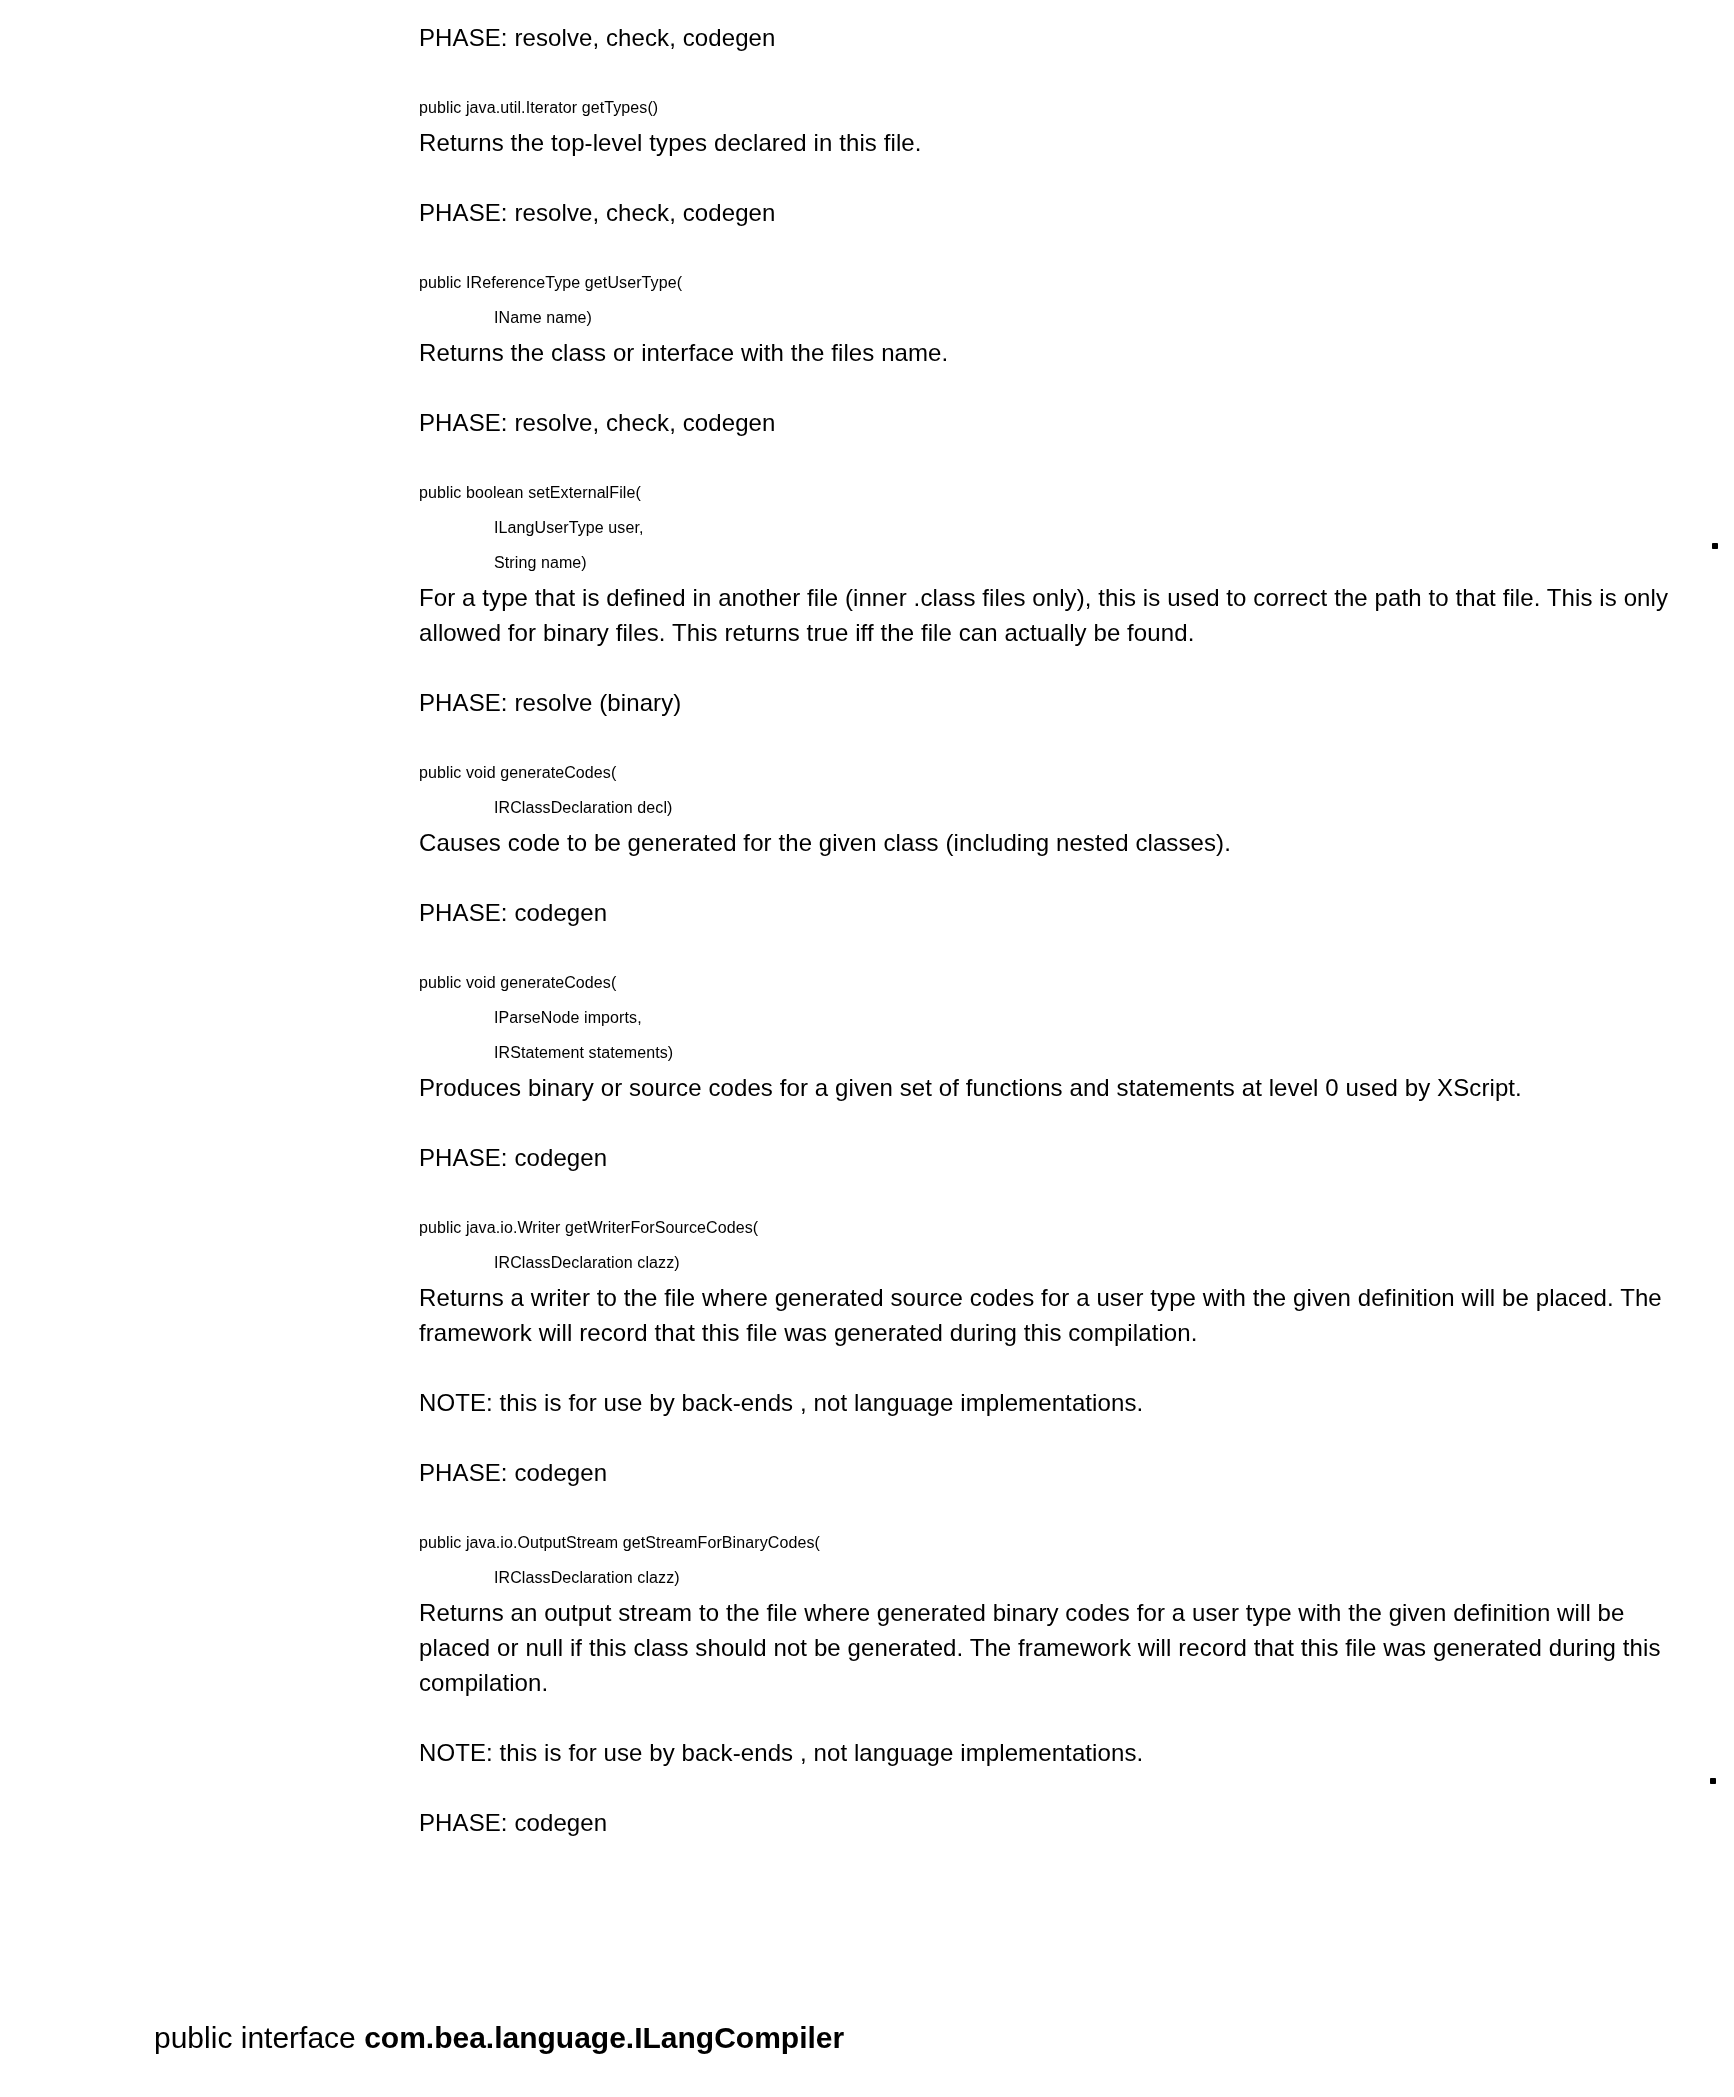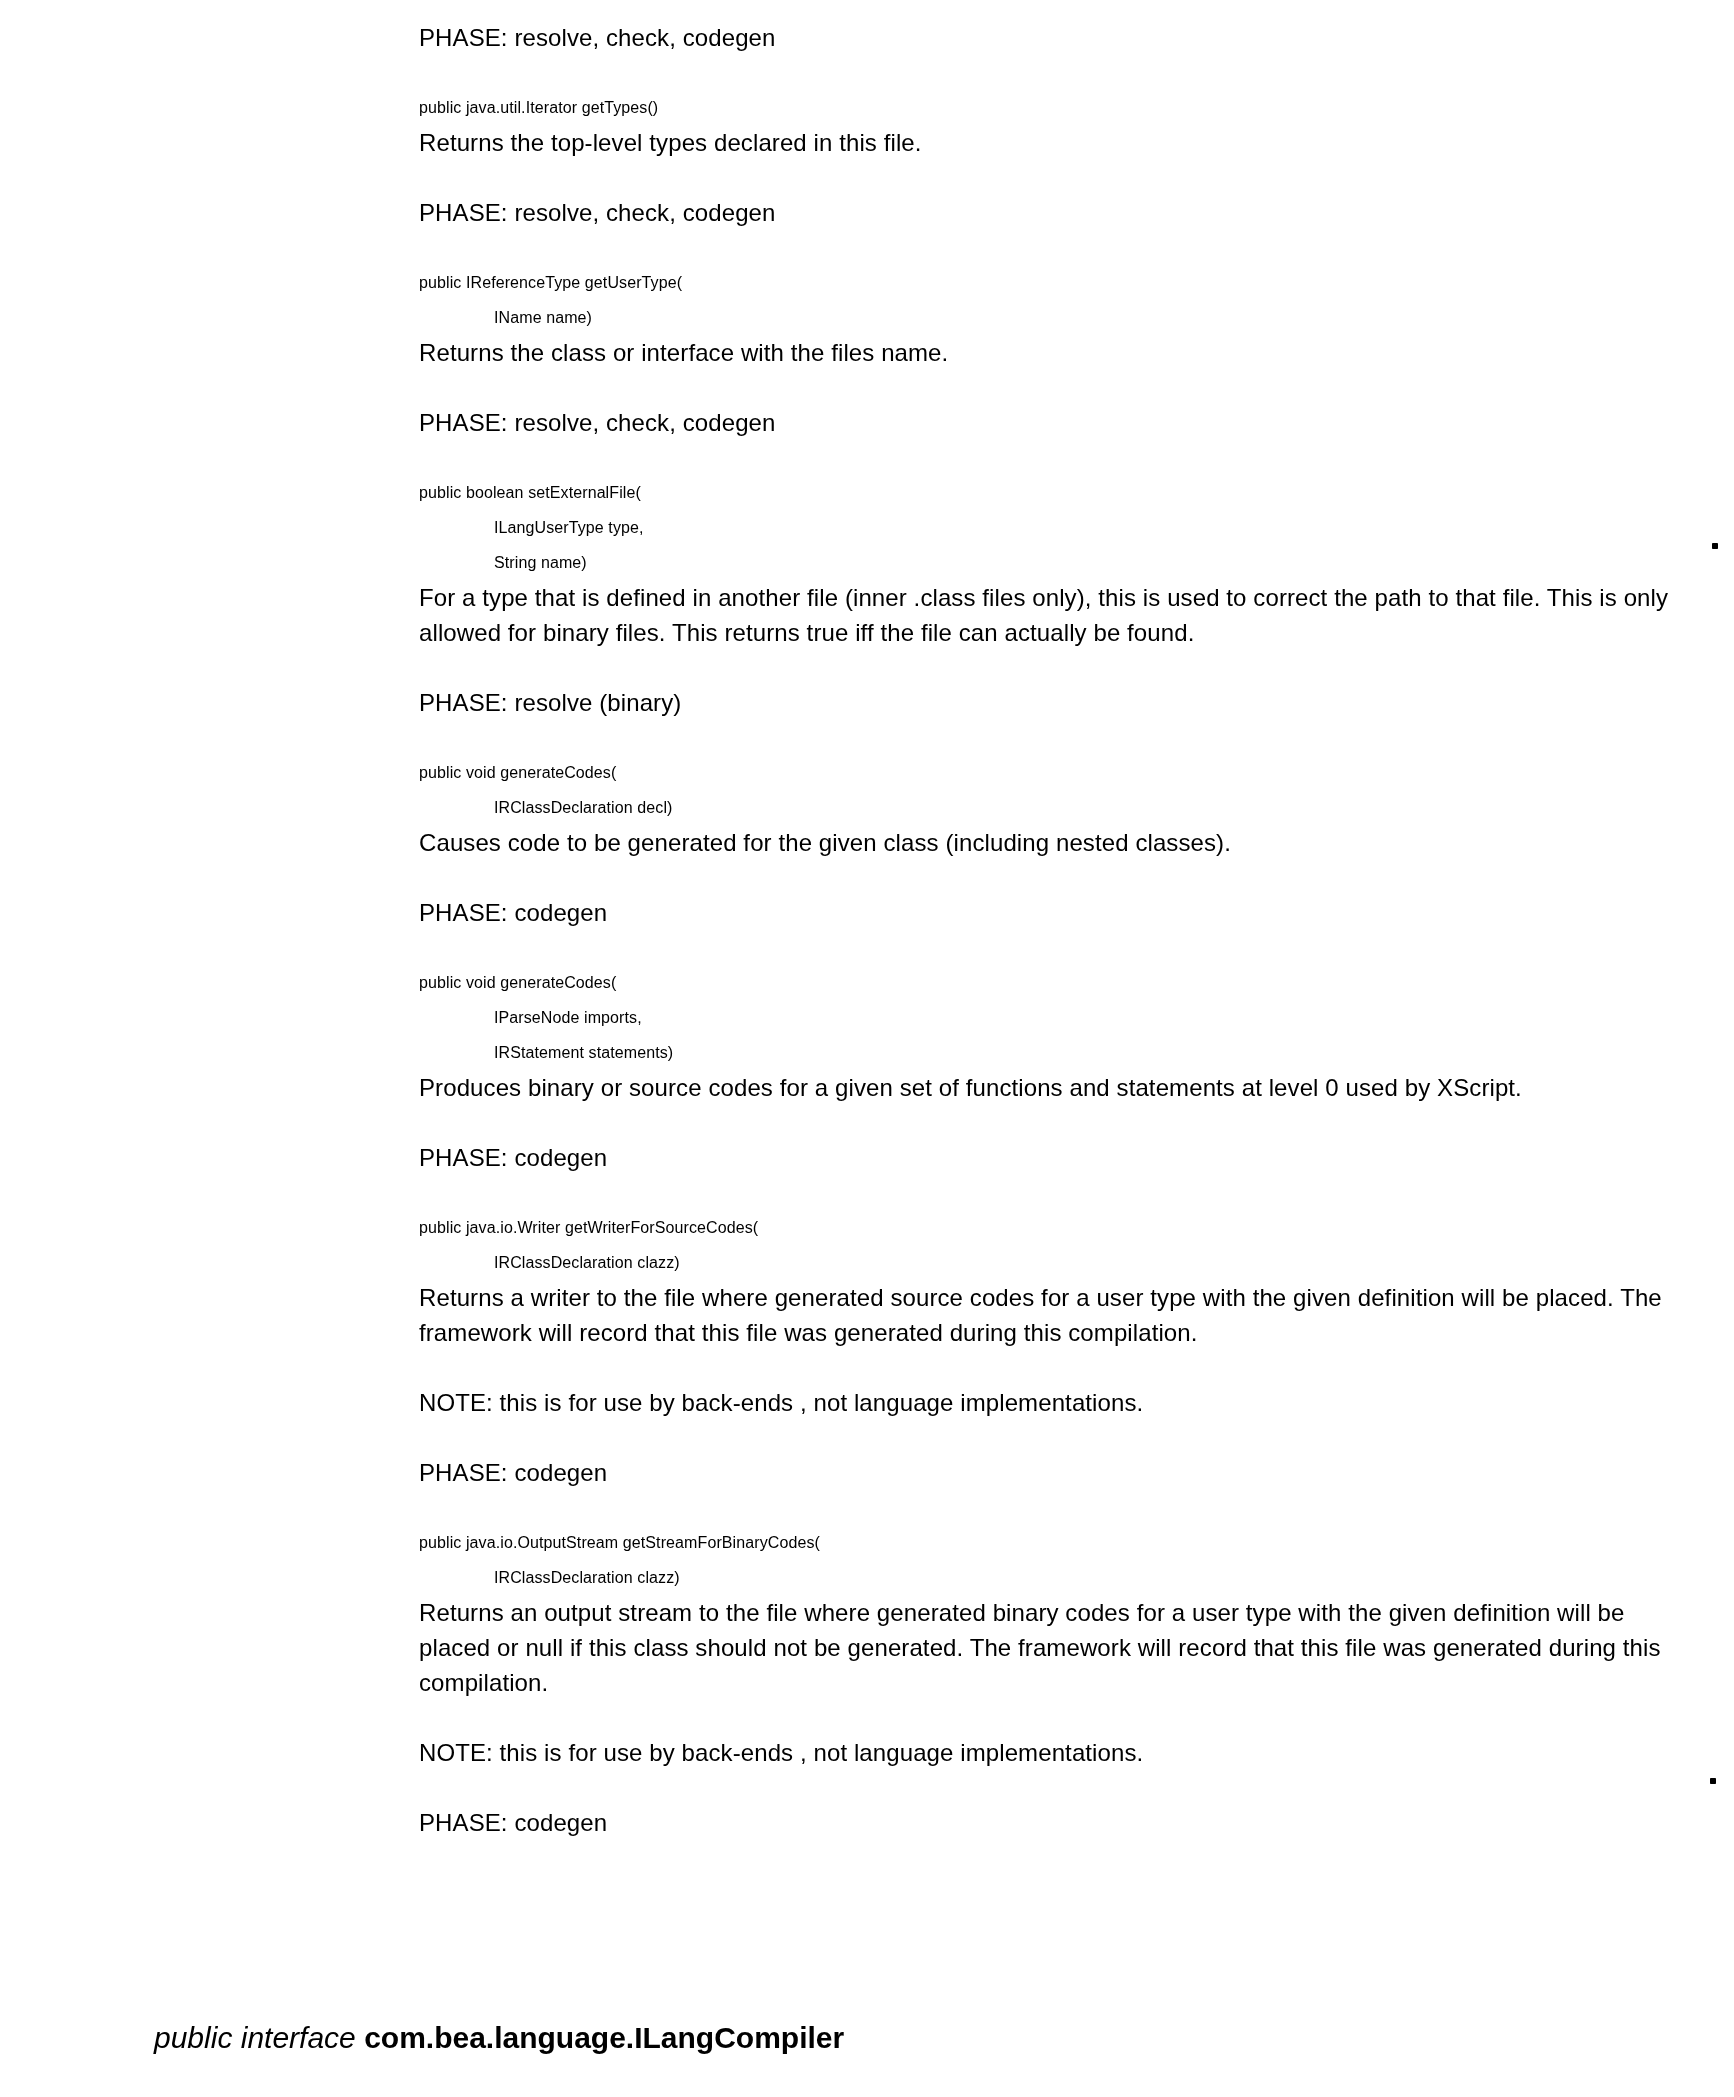--- a/index.html
+++ b/index.html
@@ -67,21 +67,21 @@
 
   
   .footer {
     position: absolute;
     left: 110px;
     top: 2020px;
     font-size: 30px;
     line-height: 36px;
     white-space: pre;
   }
-  .footer .reg { font-weight: 400; font-style: italic; }
+  .footer .reg { font-weight: 400; }
   .footer .bold { font-weight: 700; }
 
   
   .speck {
     position: absolute;
     background: #000000;
     border-radius: 0.8px;
   }
   .speck-a { left: 1668px; top: 543px;  width: 5.5px; height: 5.5px; }
   .speck-b { left: 1666px; top: 1778px; width: 5.5px; height: 6.3px; }
@@ -112,21 +112,21 @@
       </div>
       <p class="desc">Returns the class or interface with the files name.</p>
       <div class="gap-sm"></div>
       <p class="phase">PHASE: resolve, check, codegen</p>
       <div class="gap-sm"></div>
     </div>
 
     <div class="block">
       <div class="sig-group">
         <p class="sig">public boolean setExternalFile(</p>
-        <p class="sig sig-param">ILangUserType type,</p>
+        <p class="sig sig-param">ILangUserType user,</p>
         <p class="sig sig-param">String name)</p>
       </div>
       <p class="desc">For a type that is defined in another file (inner .class files only), this is used to correct the path to that file. This is only allowed for binary files. This returns true iff the file can actually be found.</p>
       <div class="gap-sm"></div>
       <p class="phase">PHASE: resolve (binary)</p>
       <div class="gap-sm"></div>
     </div>
 
     <div class="block">
       <div class="sig-group">

